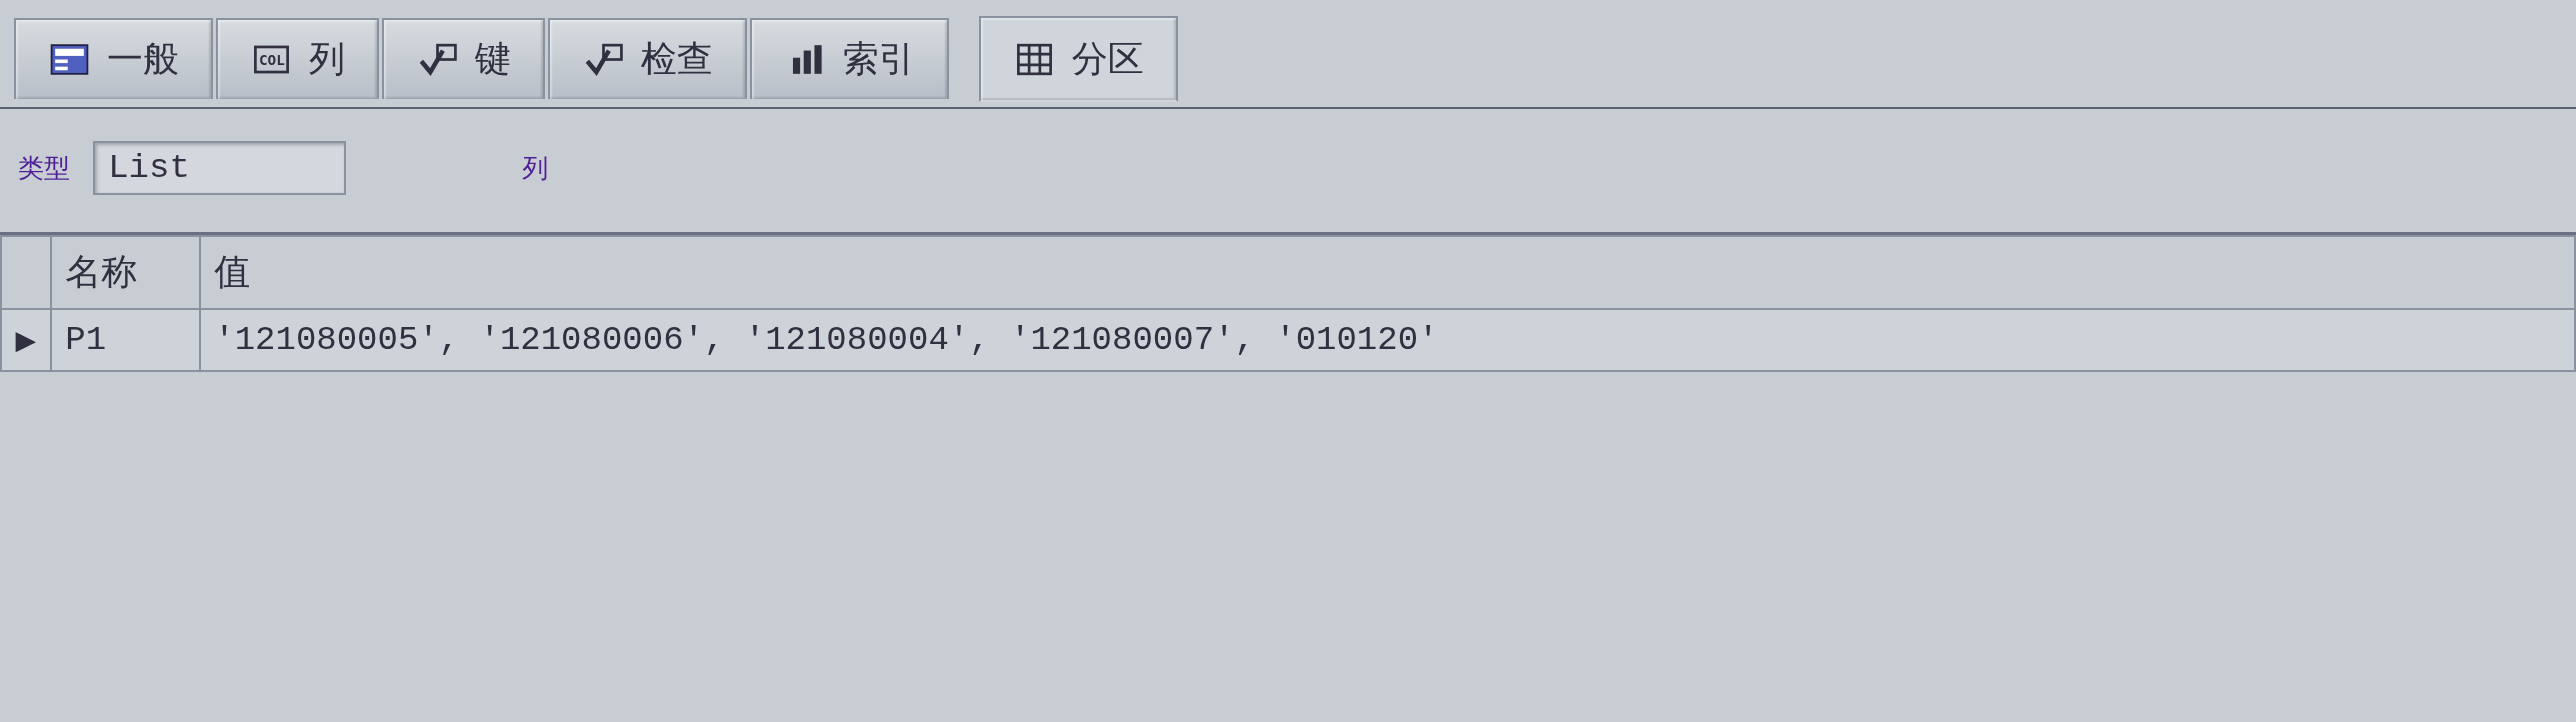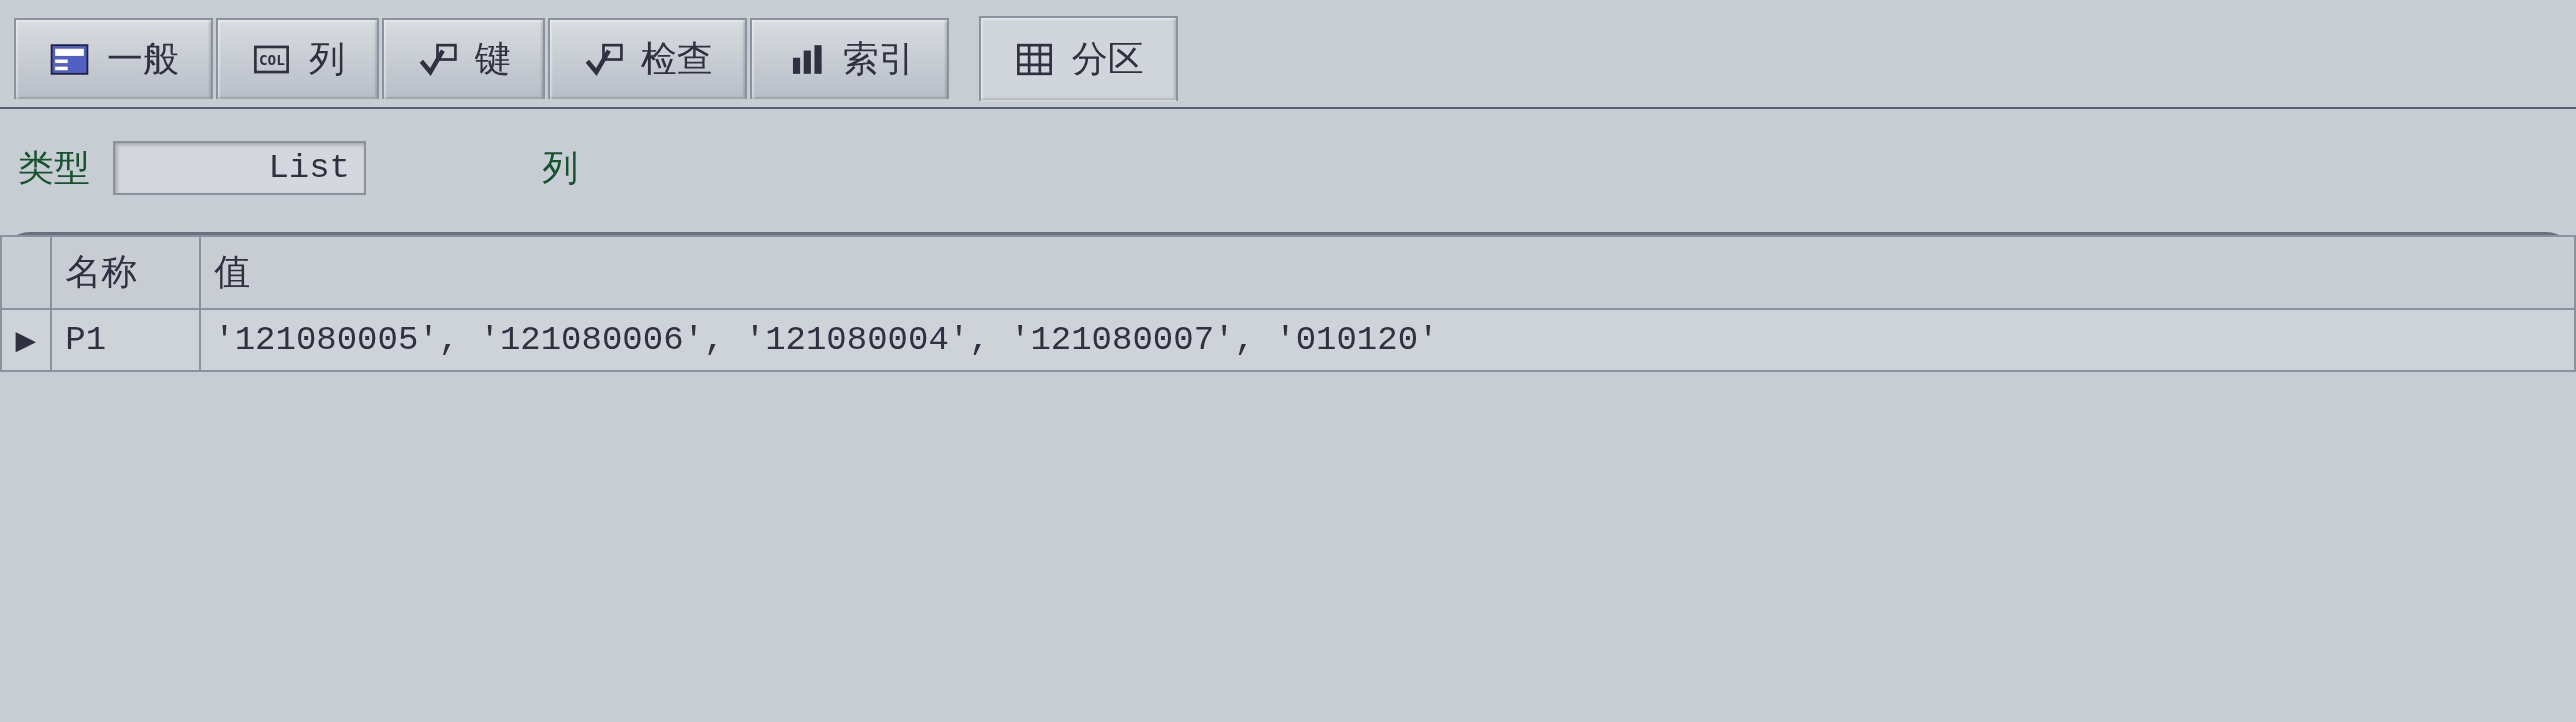--- a/index.html
+++ b/index.html
@@ -65,52 +65,50 @@
     
     .form-area {
       padding: 36px 18px;
       display: flex;
       align-items: center;
       gap: 13.6px;
       height: 118px;
     }
     
     .form-label {
-      color: #14532d;
-      font-size: 36px;
+      color: #4c1d95;
+      font-size: 26px;
       margin-right: 9px;
     }
     
     .form-input {
       background: #d4d8de;
       border: 2.7px solid #8a92a0;
       box-shadow: inset 1.8px 1.8px 3.6px rgba(0,0,0,0.25);
       padding: 9px 13.6px;
       font-family: "Courier New", monospace;
       font-size: 34px;
       color: #303040;
       height: 54px;
       display: flex;
       align-items: center;
-      justify-content: flex-end;
     }
     
     .input-type {
       width: 253px;
       margin-right: 163px;
     }
     
     .input-column {
       width: 661px;
     }
     
     .table-container {
       border-top: 3.6px solid #6a7080;
       margin-top: 4.5px;
-      border-radius: 30px;
     }
     
     .grid-table {
       width: 100%;
       border-collapse: collapse;
     }
     
     .grid-table th {
       background: #c8cdd3;
       border: 2.7px solid #8a92a0;

